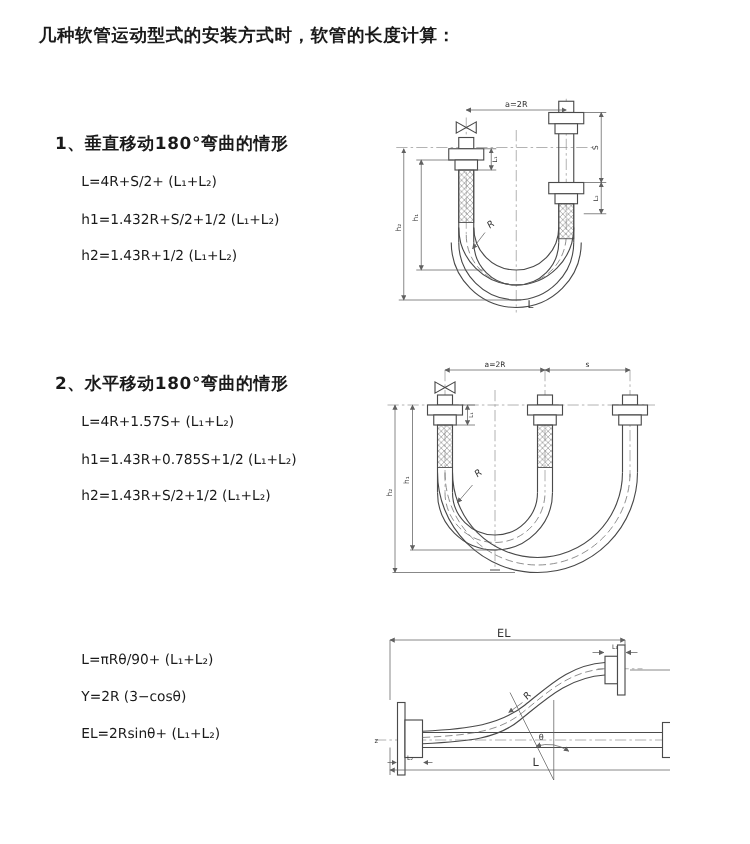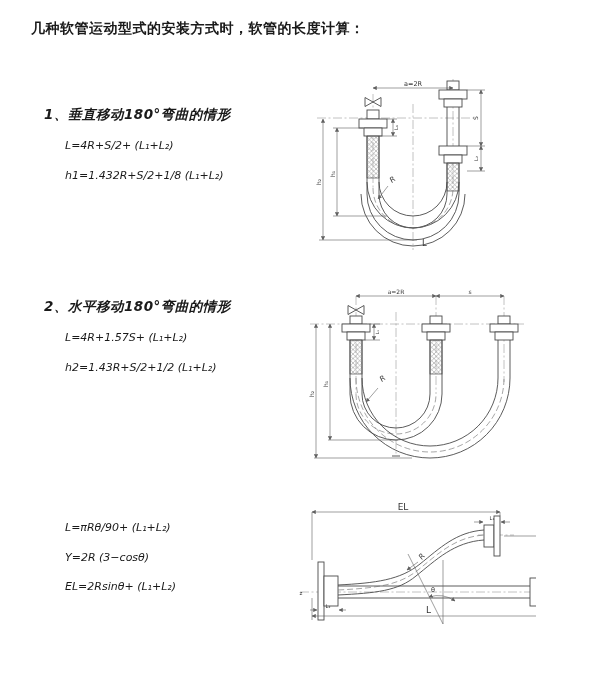--- a/index.html
+++ b/index.html
@@ -1,19 +1,19 @@
 <!DOCTYPE html>
 <html><head>
 <meta charset="utf-8">
 <style>
   html,body{margin:0;padding:0;}
   body{font-family:"DejaVu Sans","Liberation Sans",sans-serif;color:#1a1a1a;background:#fff;}
   .page{position:relative;width:536px;height:675px;background:#ffffff;overflow:hidden;}
   .doc-title{position:absolute;left:31px;top:20px;font-size:14px;font-weight:bold;letter-spacing:0.5px;white-space:nowrap;}
-  .section{position:absolute;left:44px;width:290px;font-style:italic;}
+  .section{position:absolute;left:44px;width:290px;}
   #sec1{top:106px;}
   #sec2{top:298px;}
   #sec3{top:513px;}
   .sec-heading{font-size:13.5px;font-weight:bold;margin:0 0 7px 0;letter-spacing:0.5px;white-space:nowrap;}
   .formula{font-size:11px;line-height:29.5px;padding-left:21px;white-space:nowrap;}
   .diagram{position:absolute;}
   #dia1{left:313px;top:70px;}
   #dia2{left:308px;top:282px;}
   #dia3{left:298px;top:502px;}
   svg text{font-family:"DejaVu Sans","Liberation Sans",sans-serif;fill:#333;}
@@ -26,26 +26,28 @@
 </head>
 <body>
 
 <div class="page">
 
   <div class="doc-title">几种软管运动型式的安装方式时，软管的长度计算：</div>
 
   <div class="section" id="sec1">
     <div class="sec-heading">1、垂直移动180°弯曲的情形</div>
     <div class="formula">L=4R+S/2+ (L₁+L₂)</div>
-    <div class="formula">h1=1.432R+S/2+1/8 (L₁+L₂)</div>
+    <div class="formula">h1=1.432R+S/2+1/2 (L₁+L₂)</div>
+    <div class="formula">h2=1.43R+1/2 (L₁+L₂)</div>
   </div>
 
   <div class="section" id="sec2">
     <div class="sec-heading">2、水平移动180°弯曲的情形</div>
     <div class="formula">L=4R+1.57S+ (L₁+L₂)</div>
+    <div class="formula">h1=1.43R+0.785S+1/2 (L₁+L₂)</div>
     <div class="formula">h2=1.43R+S/2+1/2 (L₁+L₂)</div>
   </div>
 
   <div class="section" id="sec3">
     <div class="formula">L=πRθ/90+ (L₁+L₂)</div>
     <div class="formula">Y=2R (3−cosθ)</div>
     <div class="formula">EL=2Rsinθ+ (L₁+L₂)</div>
   </div>
 
   <svg class="diagram" id="dia1" width="215" height="185" viewBox="0 0 215 185">

